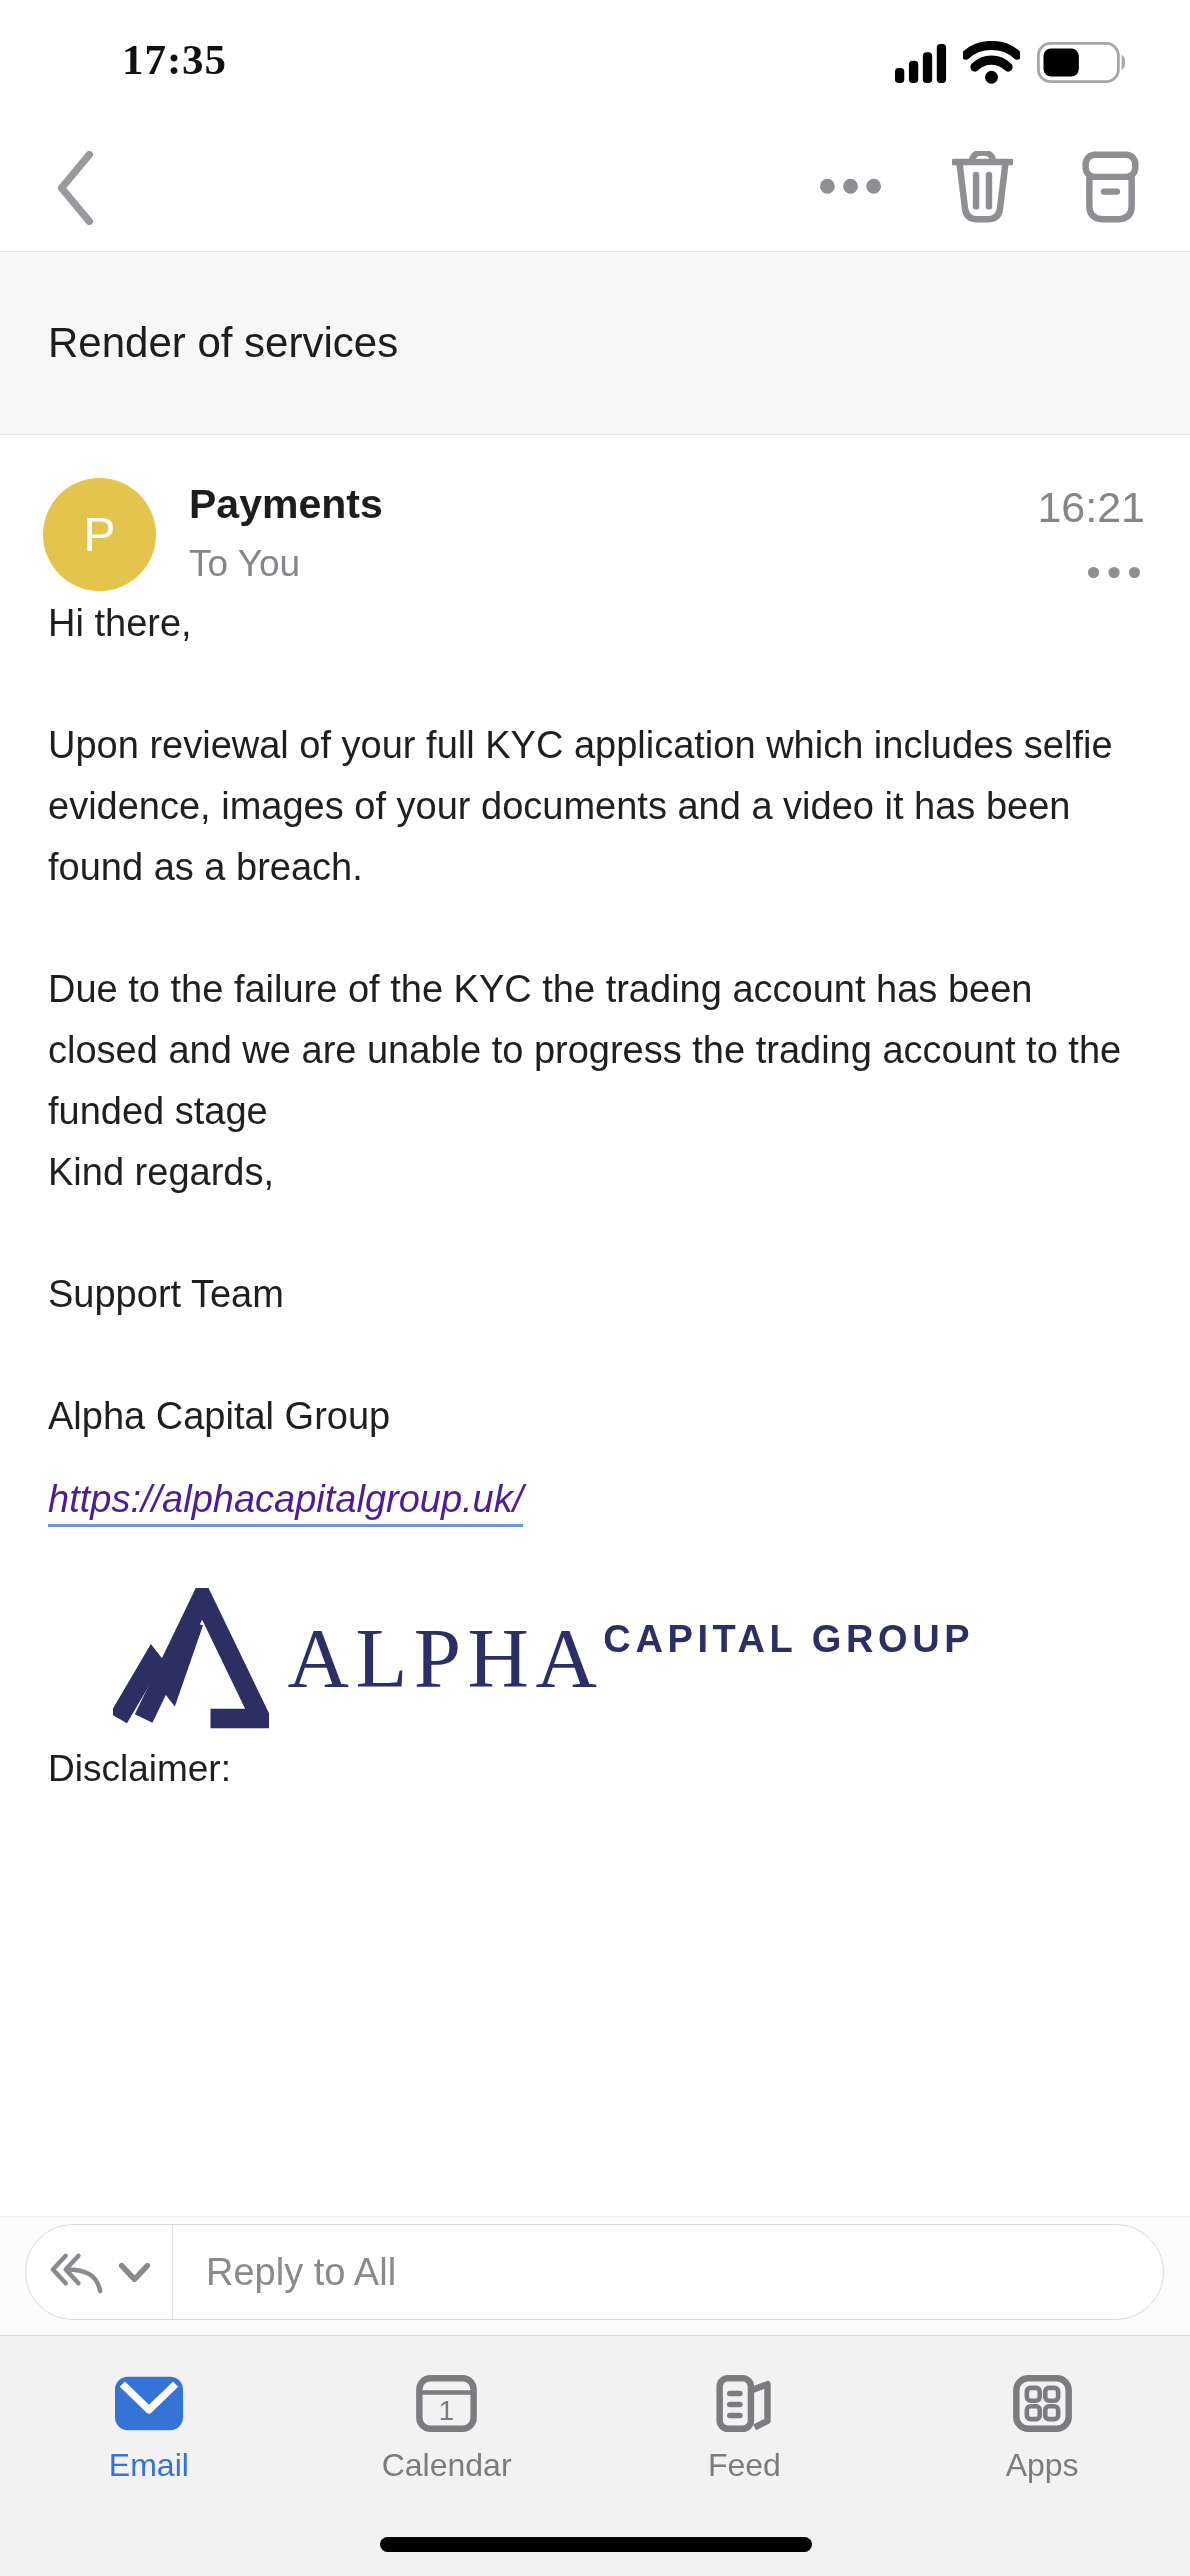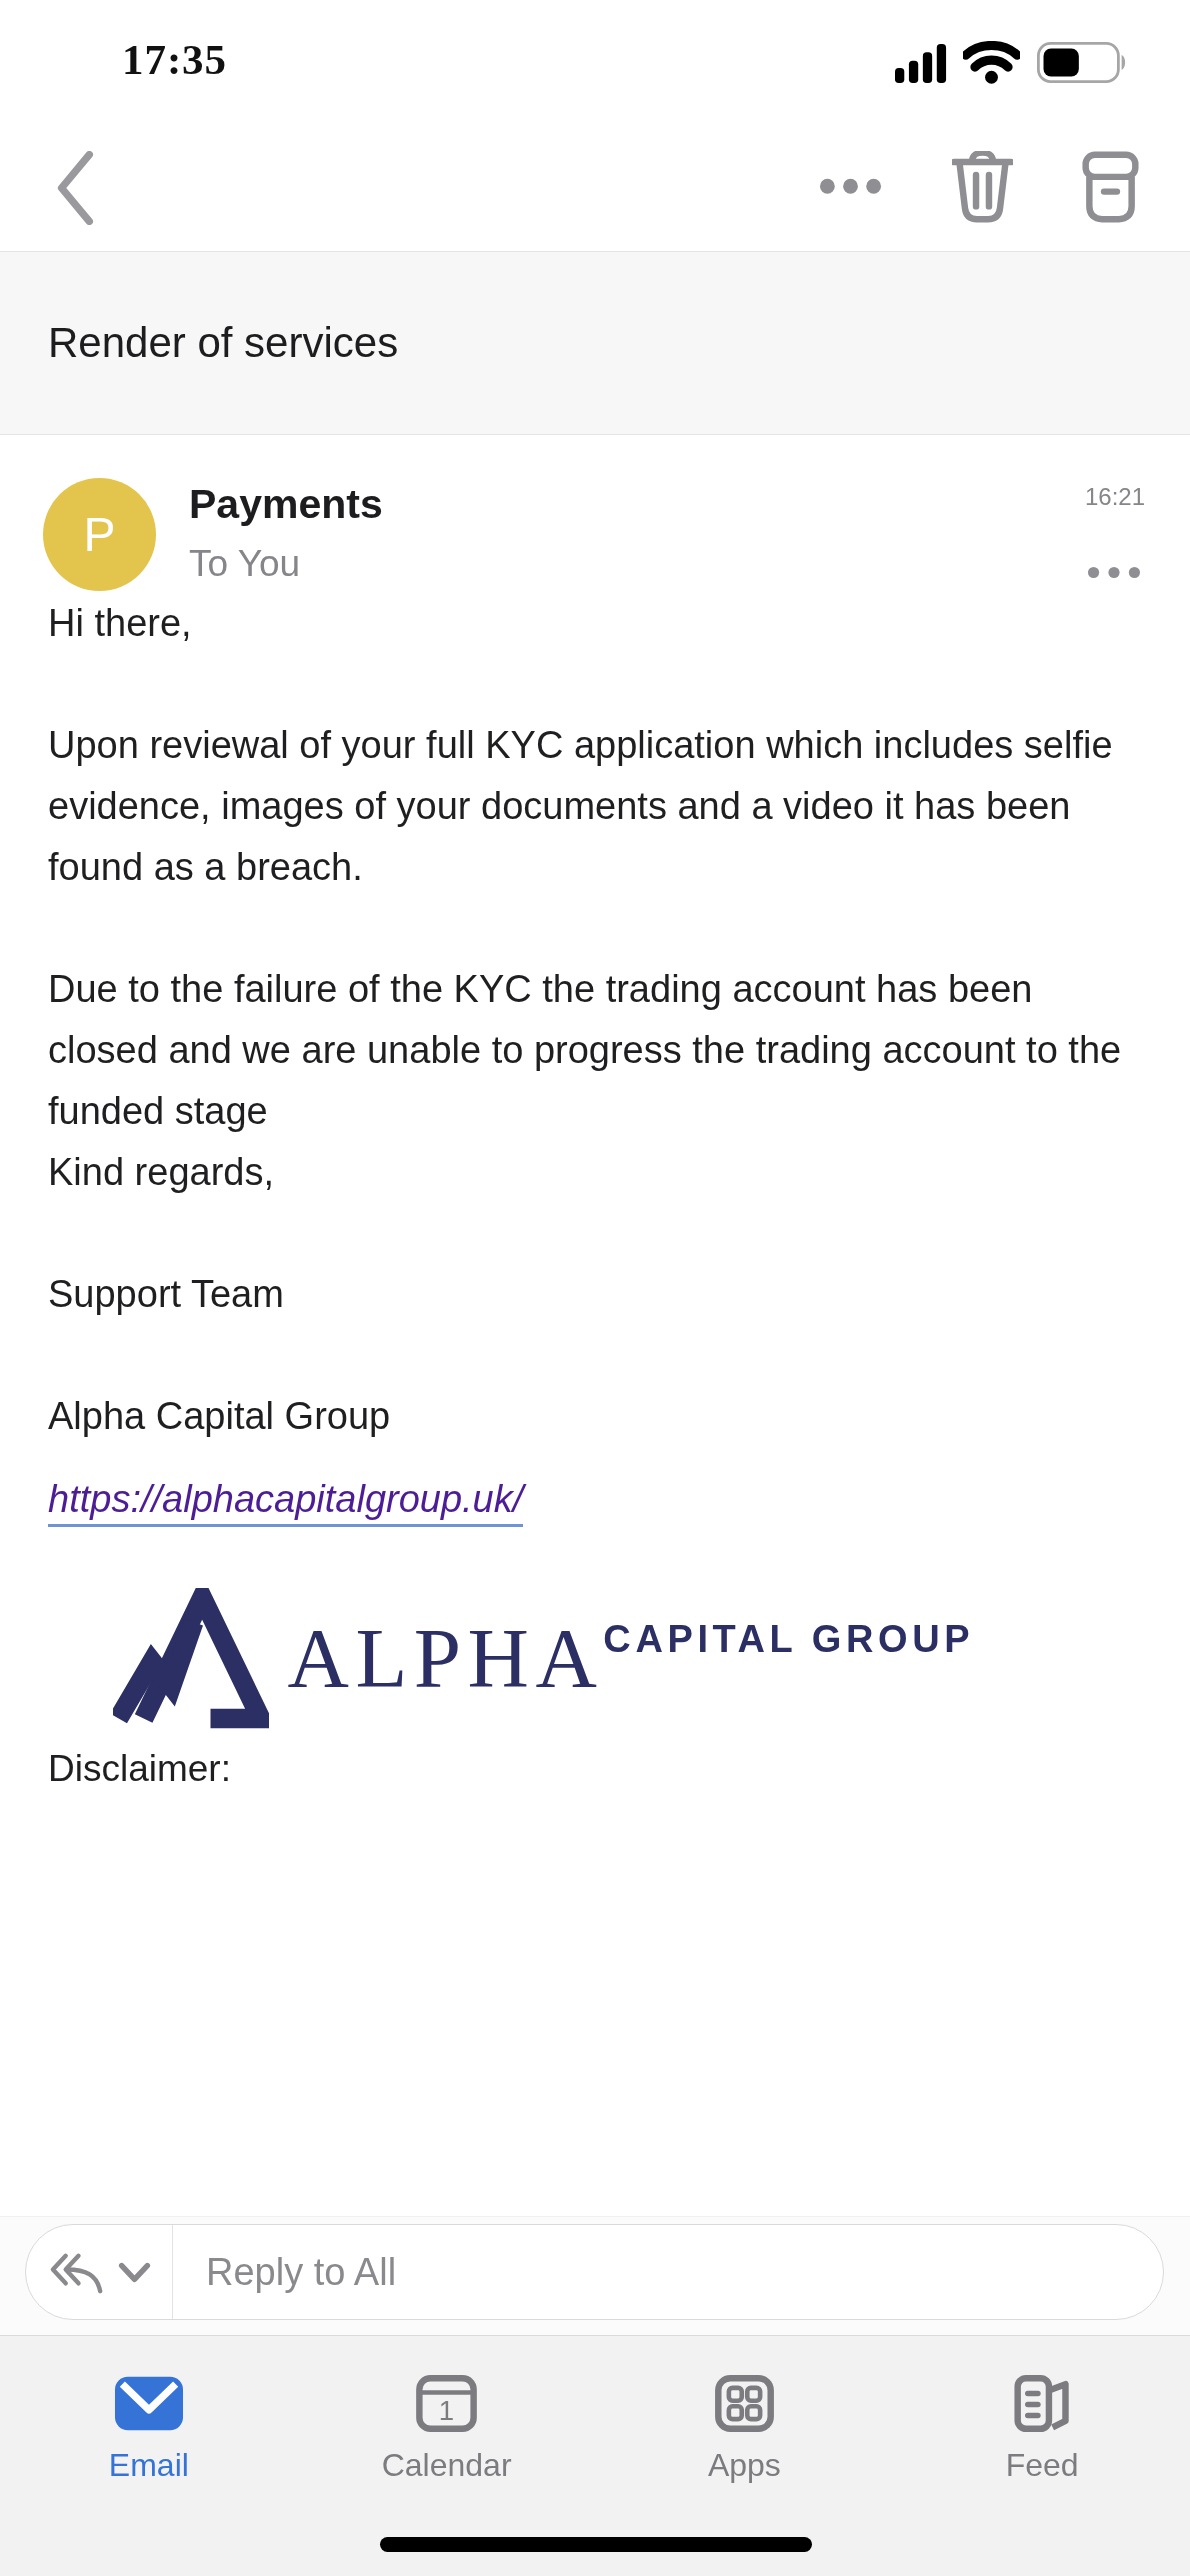--- a/index.html
+++ b/index.html
@@ -22,21 +22,21 @@
     border-top:1.9px solid #e4e4e6;border-bottom:1.9px solid #e4e4e6;box-sizing:border-box;
     display:flex;align-items:center;padding-left:48px;}
   .subject-title{font-size:42px;color:#1d1d1f;}
   
   .msg-header{position:absolute;top:435px;left:0;right:0;height:204px;background:#fff;}
   .avatar{position:absolute;left:43px;top:43px;width:113px;height:113px;border-radius:50%;
     background:#e3c44c;display:flex;align-items:center;justify-content:center;
     color:#fff;font-size:48px;font-weight:400;}
   .sender-name{position:absolute;left:189px;top:46px;font-size:41px;font-weight:700;color:#1d1d1f;text-align:center;}
   .to-label{position:absolute;left:189px;top:108px;font-size:37px;color:#85858a;}
-  .msg-time{position:absolute;right:46px;top:48px;font-size:24px;color:#85858a;}
+  .msg-time{position:absolute;right:46px;top:48px;font-size:43px;color:#85858a;}
   .msg-more{position:absolute;right:50px;top:119px;width:54px;height:37px;display:flex;align-items:center;justify-content:flex-end;}
   
   .msg-body{position:absolute;top:593px;left:48px;width:1094px;
     font-size:38px;line-height:61px;color:#1f1f21;}
   .msg-body p{margin:0;}
   .p-gap{margin-bottom:61px !important;}
   .p-gap2{margin-bottom:122px !important;}
   .sig-line{margin-bottom:61px !important;}
   .sig-last{margin-bottom:3.7px !important;}
   .body-link{display:inline-block;margin-top:23px;color:#4c1d95;text-decoration:none;
@@ -192,37 +192,37 @@
     </div>
     <div class="tab">
       <svg class="icon" width="61" height="57" viewBox="0 0 66 62">
         <rect x="3.5" y="3.5" width="59" height="55" rx="12" fill="none" stroke="#7c7c80" stroke-width="7"></rect>
         <line x1="4" y1="19" x2="62" y2="19" stroke="#7c7c80" stroke-width="5"></line>
         <text x="33" y="49" font-family="Liberation Sans, sans-serif" font-size="30" fill="#7c7c80" text-anchor="middle">1</text>
       </svg>
       <div class="tab-label">Calendar</div>
     </div>
     <div class="tab">
+      <svg class="icon" width="65" height="57" viewBox="0 0 70 62">
+        <rect x="8" y="3.5" width="34" height="55" rx="9" fill="none" stroke="#7c7c80" stroke-width="7"></rect>
+        <line x1="19" y1="20" x2="30" y2="20" stroke="#7c7c80" stroke-width="6" stroke-linecap="round"></line>
+        <line x1="19" y1="32" x2="30" y2="32" stroke="#7c7c80" stroke-width="6" stroke-linecap="round"></line>
+        <line x1="19" y1="44" x2="30" y2="44" stroke="#7c7c80" stroke-width="6" stroke-linecap="round"></line>
+        <path d="M44 16 L60 10 L60 50 L46 57" fill="none" stroke="#7c7c80" stroke-width="7" stroke-linejoin="round"></path>
+      </svg>
+      <div class="tab-label">Feed</div>
+    </div>
+    <div class="tab">
       <svg class="icon" width="59" height="57" viewBox="0 0 64 62">
         <rect x="3.5" y="3.5" width="57" height="55" rx="13" fill="none" stroke="#7c7c80" stroke-width="7"></rect>
         <rect x="15" y="14" width="14" height="14" rx="4" fill="none" stroke="#7c7c80" stroke-width="5"></rect>
         <rect x="35" y="14" width="14" height="14" rx="4" fill="none" stroke="#7c7c80" stroke-width="5"></rect>
         <rect x="15" y="34" width="14" height="14" rx="4" fill="none" stroke="#7c7c80" stroke-width="5"></rect>
         <rect x="35" y="34" width="14" height="14" rx="4" fill="none" stroke="#7c7c80" stroke-width="5"></rect>
       </svg>
       <div class="tab-label">Apps</div>
     </div>
-    <div class="tab">
-      <svg class="icon" width="65" height="57" viewBox="0 0 70 62">
-        <rect x="8" y="3.5" width="34" height="55" rx="9" fill="none" stroke="#7c7c80" stroke-width="7"></rect>
-        <line x1="19" y1="20" x2="30" y2="20" stroke="#7c7c80" stroke-width="6" stroke-linecap="round"></line>
-        <line x1="19" y1="32" x2="30" y2="32" stroke="#7c7c80" stroke-width="6" stroke-linecap="round"></line>
-        <line x1="19" y1="44" x2="30" y2="44" stroke="#7c7c80" stroke-width="6" stroke-linecap="round"></line>
-        <path d="M44 16 L60 10 L60 50 L46 57" fill="none" stroke="#7c7c80" stroke-width="7" stroke-linejoin="round"></path>
-      </svg>
-      <div class="tab-label">Feed</div>
-    </div>
   </div>
 
   <div class="home-indicator"></div>
 
 </div>
 
 
 </body></html>

